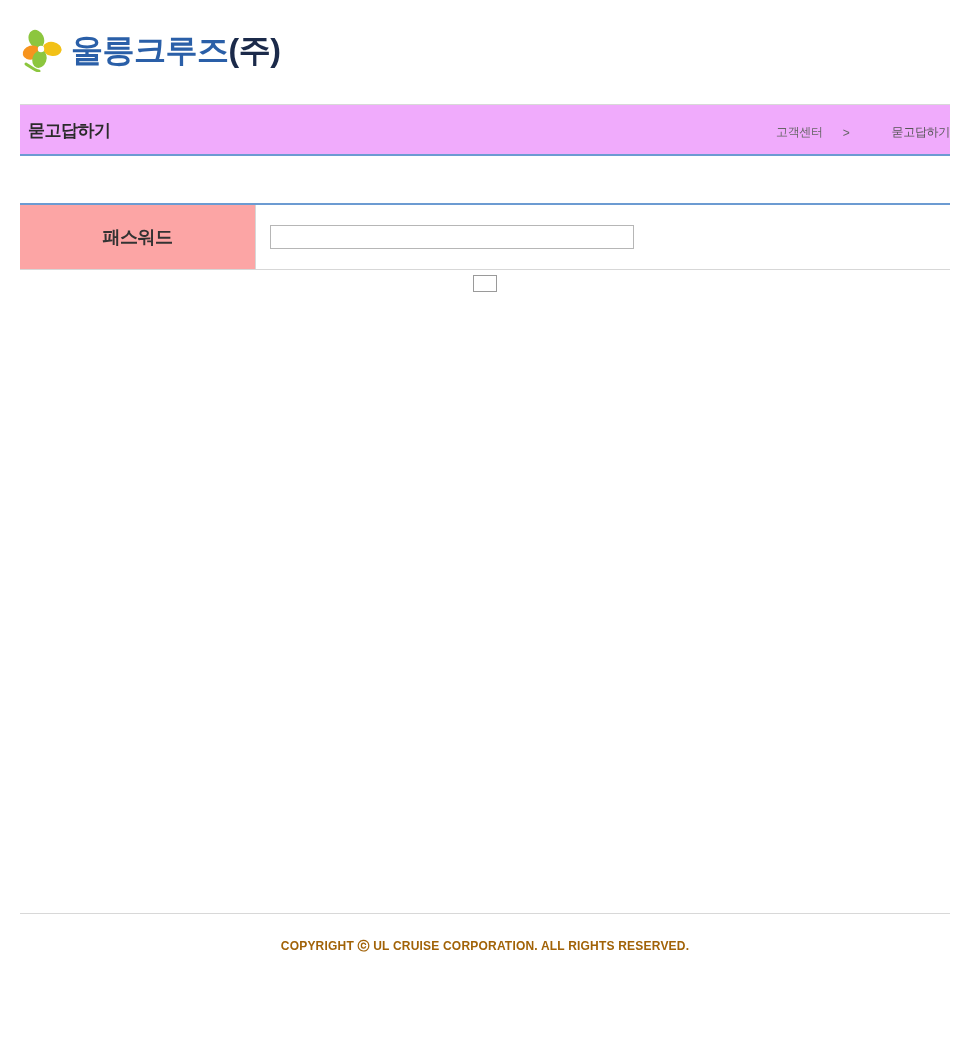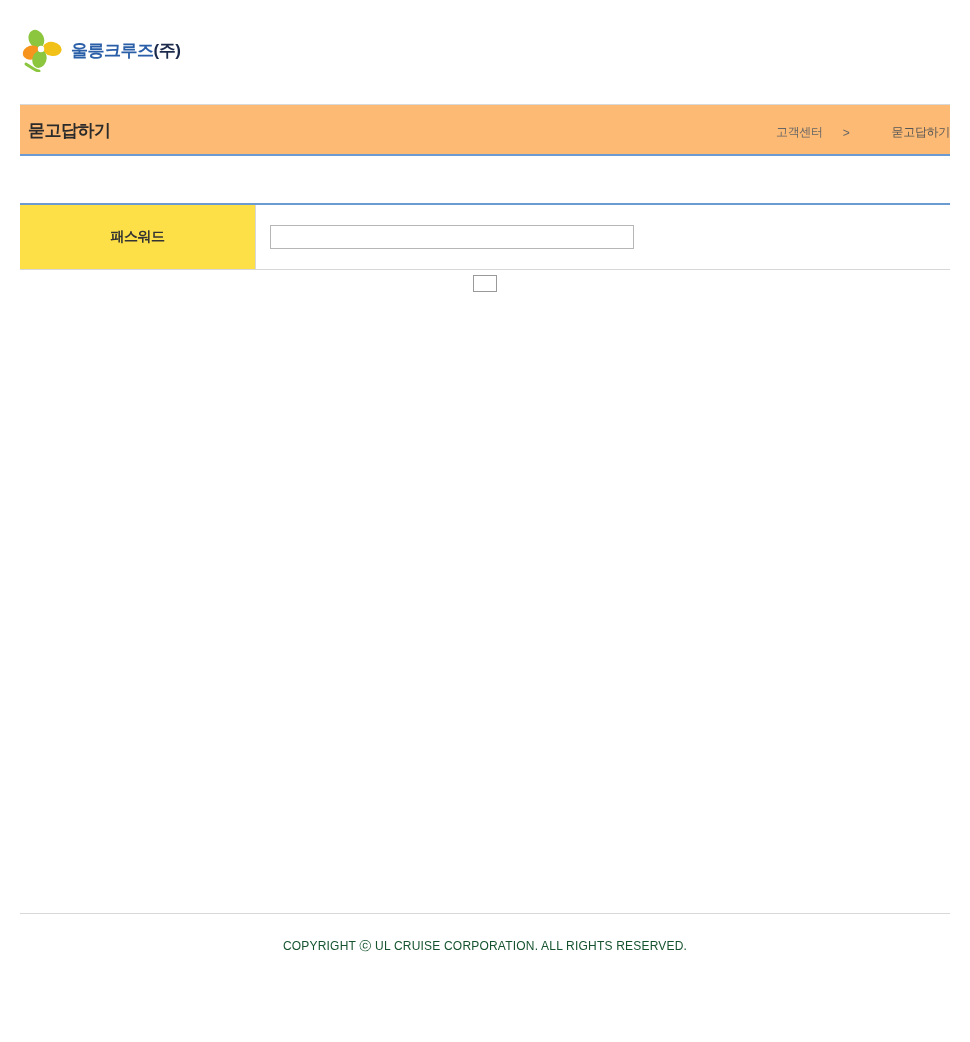--- a/index.html
+++ b/index.html
@@ -30,37 +30,37 @@
     gap: 9px;
     text-decoration: none;
   }
   .logo-mark {
     width: 42px;
     height: 44px;
     position: relative;
     display: block;
   }
   .logo-text {
-    font-size: 17px;
+    font-size: 32px;
     font-weight: bold;
     letter-spacing: -0.5px;
     line-height: 1;
     white-space: nowrap;
   }
   .logo-text .part-blue { color: #2a5fa8; }
   .logo-text .part-dark { color: #1b2a4a; }
 
   
   .titlebar {
     position: relative;
     height: 52px;
     margin: 0 20px;
     border-top: 1px solid #d8d8d8;
     border-bottom: 2px solid #6c9bd2;
-    background: #fdba74;
+    background: #f0abfc;
     box-sizing: border-box;
   }
   .page-title {
     position: absolute;
     left: 8px;
     top: 14px;
     font-size: 17px;
     font-weight: bold;
     color: #2b2b2b;
     letter-spacing: -0.5px;
@@ -92,24 +92,24 @@
     border-top: 2px solid #6c9bd2;
     table-layout: fixed;
   }
   .pw-table td {
     border-bottom: 1px solid #d7d7d7;
     height: 62px;
     vertical-align: middle;
   }
   td.label-cell {
     width: 233px;
-    background: #fde047;
+    background: #fca5a5;
     border-right: 1px solid #d7d7d7;
     text-align: center;
-    font-size: 14px;
+    font-size: 18px;
     font-weight: bold;
     color: #333333;
     letter-spacing: -0.5px;
   }
   td.field-cell {
     padding-left: 14px;
     background: #ffffff;
   }
   .pw-input {
     width: 354px;
@@ -146,22 +146,23 @@
     position: absolute;
     left: 20px;
     right: 20px;
     top: 913px;
     border-top: 1px solid #d8d8d8;
     text-align: center;
     padding-top: 24px;
   }
   .copyright {
     font-size: 12px;
-    color: #14532d;
+    color: #a16207;
     letter-spacing: 0.2px;
+    font-weight: bold;
   }
 </style>
 </head>
 <body>
 
 <div class="header">
   <a class="logo-wrap" href="#">
     <span class="logo-mark">
       <svg width="42" height="44" viewBox="0 0 42 44" xmlns="http://www.w3.org/2000/svg">
         <g transform="translate(21,21)">

